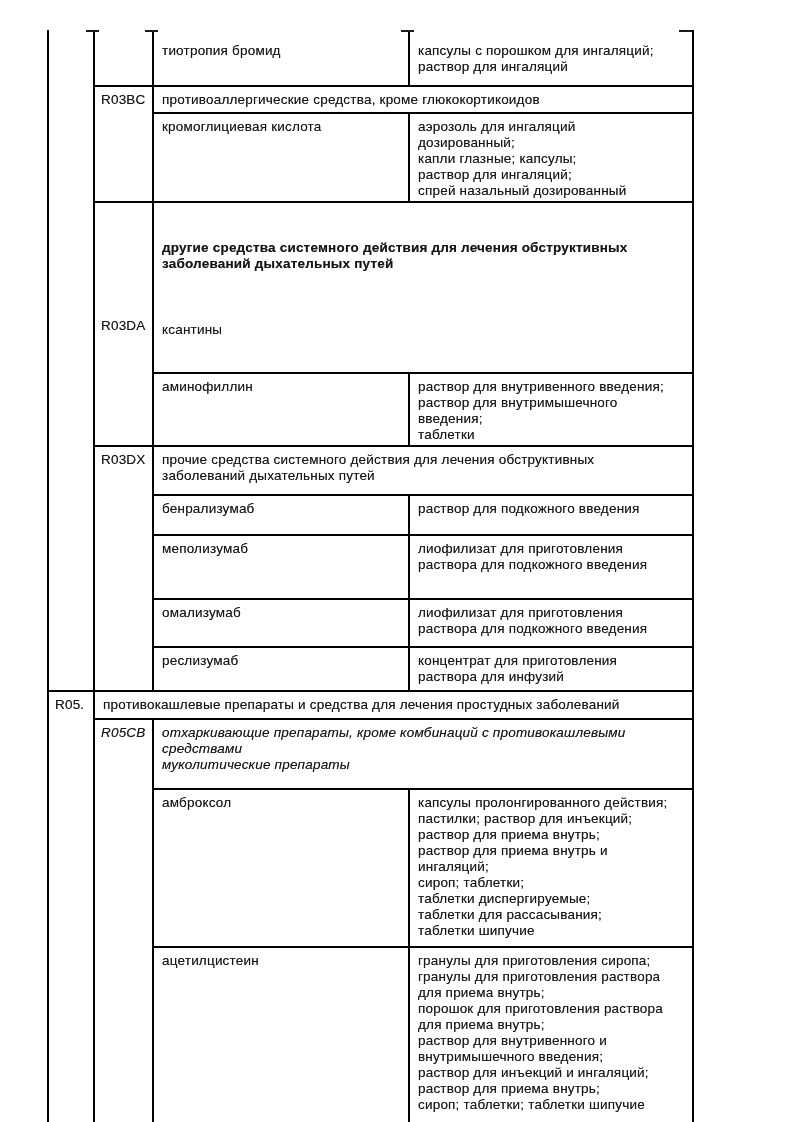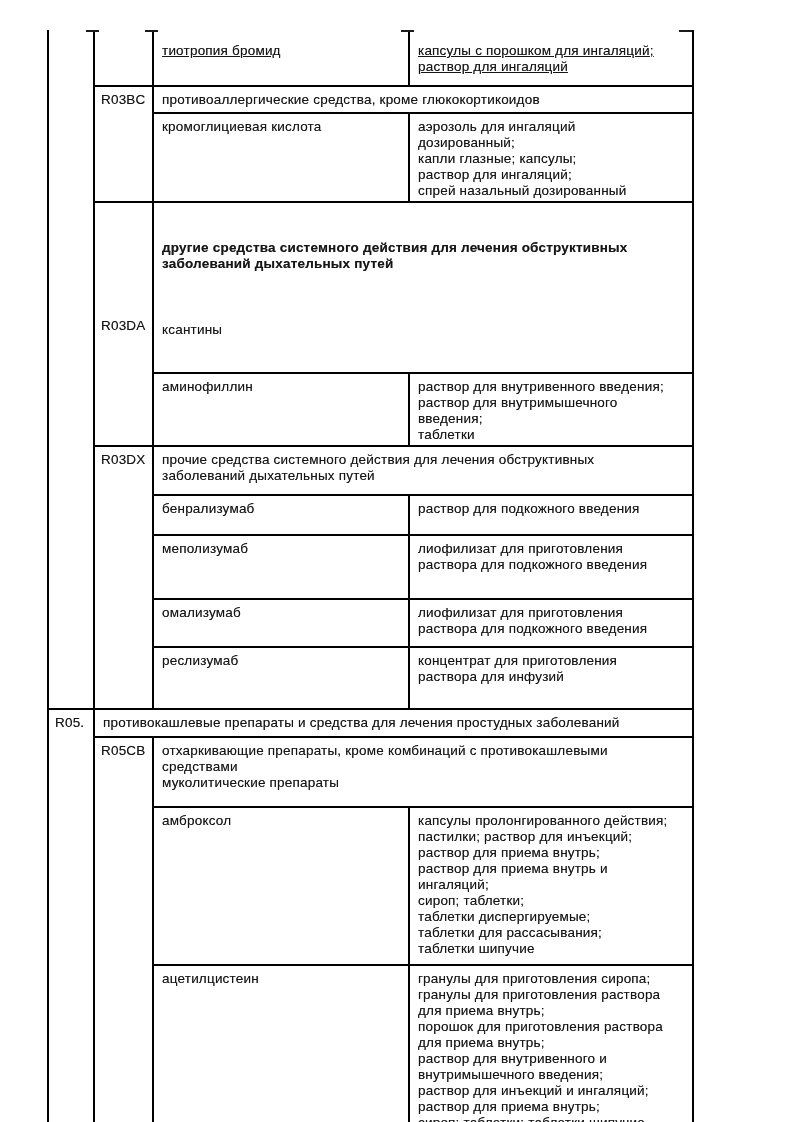--- a/index.html
+++ b/index.html
@@ -29,34 +29,34 @@
     border: 2px solid #000000;
     vertical-align: top;
     padding: 5px 8px 2px 8px;
     font-size: 13.5px;
     line-height: 16px;
     letter-spacing: 0.2px;
     white-space: pre;
     text-shadow: 0 0 0.6px rgba(20,20,20,0.55);
     overflow: hidden;
   }
-  tr.r1 td { border-top: none; text-decoration: underline; }
+  tr.r1 td { border-top: none; }
   
   tr.r1  { height: 56px; }
   tr.r2  { height: 27px; }
   tr.r3  { height: 80px; }
   tr.r4  { height: 79px; }
   tr.r5  { height: 66px; }
   tr.r6  { height: 49px; }
   tr.r7  { height: 40px; margin-top: 8px; }
   tr.r8  { height: 64px; }
   tr.r9  { height: 48px; margin-top: 12px; }
-  tr.r10 { height: 62px; }
+  tr.r10 { height: 44px; }
   tr.r11 { height: 28px; }
-  tr.r12 { height: 70px; }
+  tr.r12 { height: 70px; font-style: italic; }
   tr.r13 { height: 158px; }
   tr.r14 { height: 185px; }
 
   td.code { padding-left: 6px; padding-right: 2px; }
   td.v-mid { vertical-align: middle; }
   td.pt-lg { padding-top: 13px; }
   td.forms { padding-right: 0; }
   .bold-title { font-weight: bold; }
   .subtitle { margin-top: 18px; }
 

